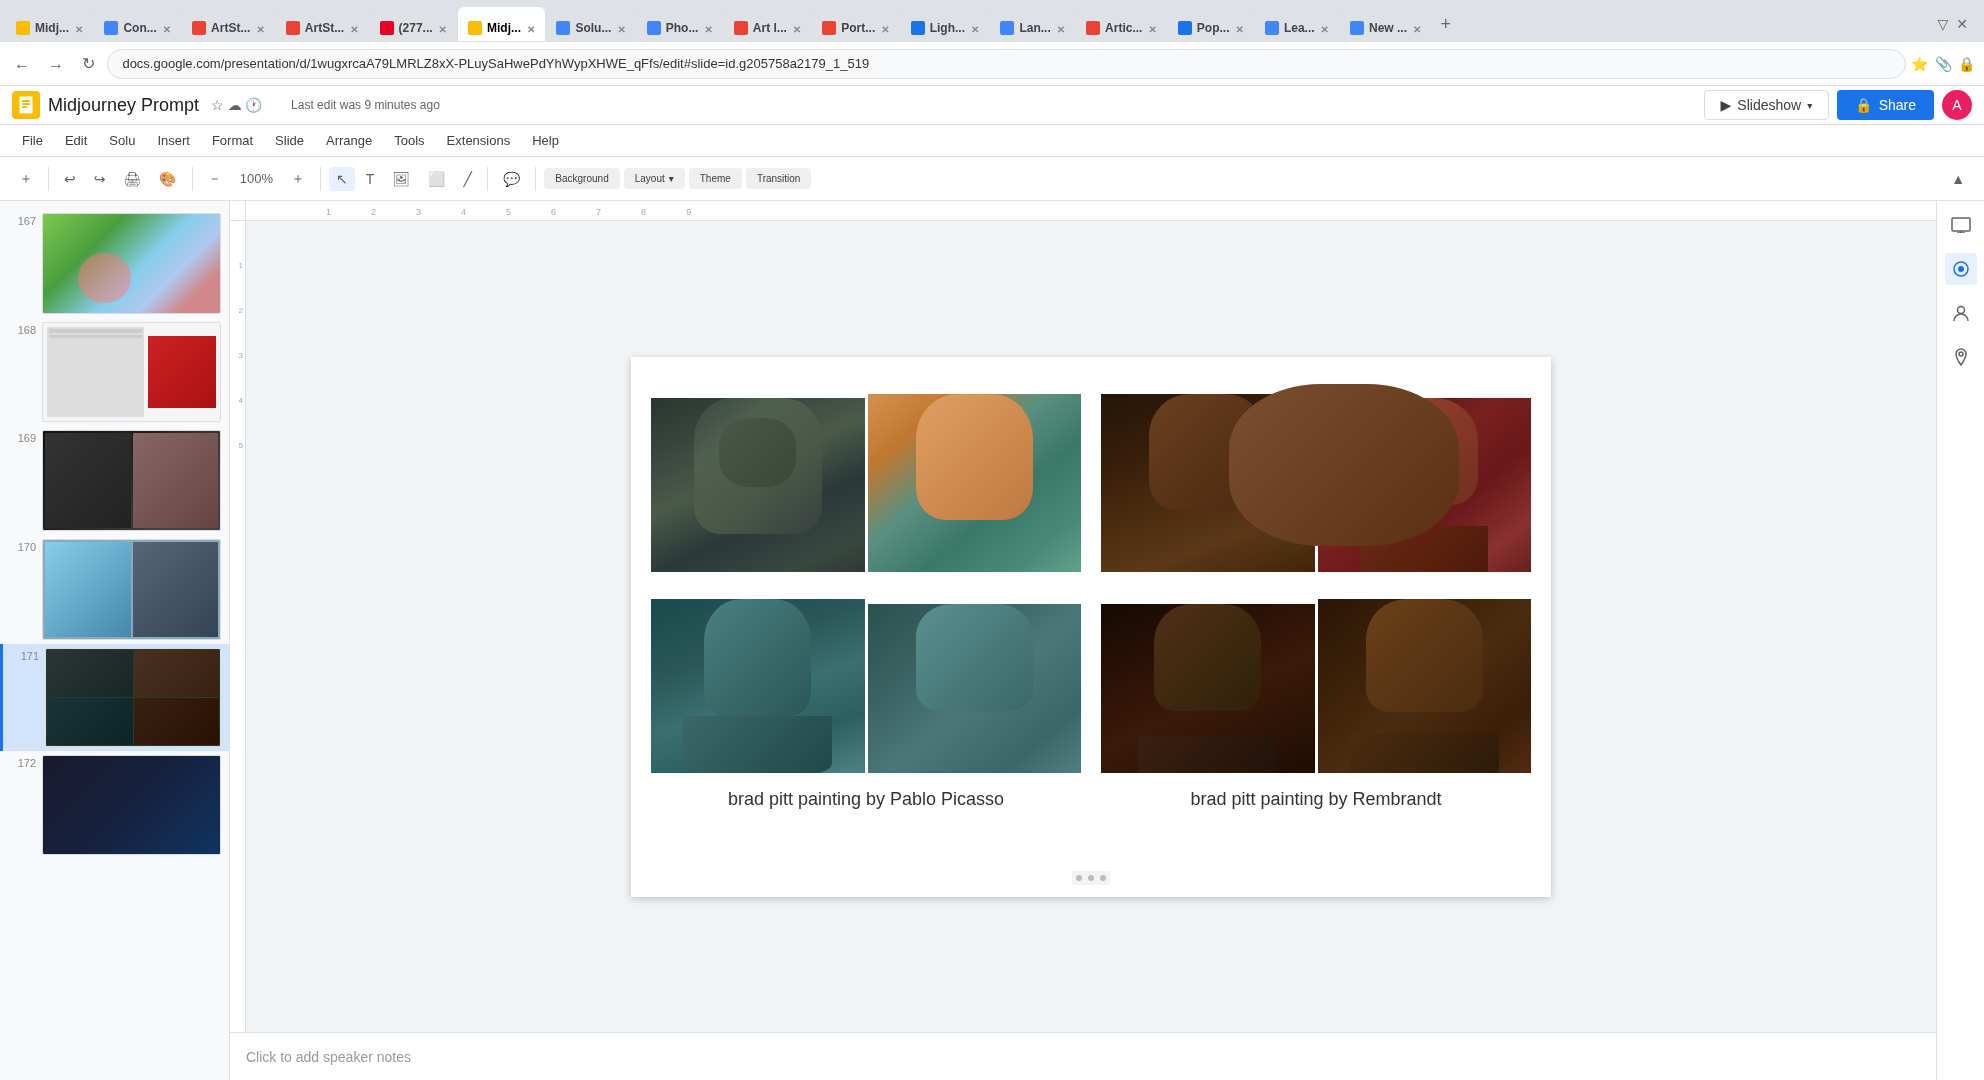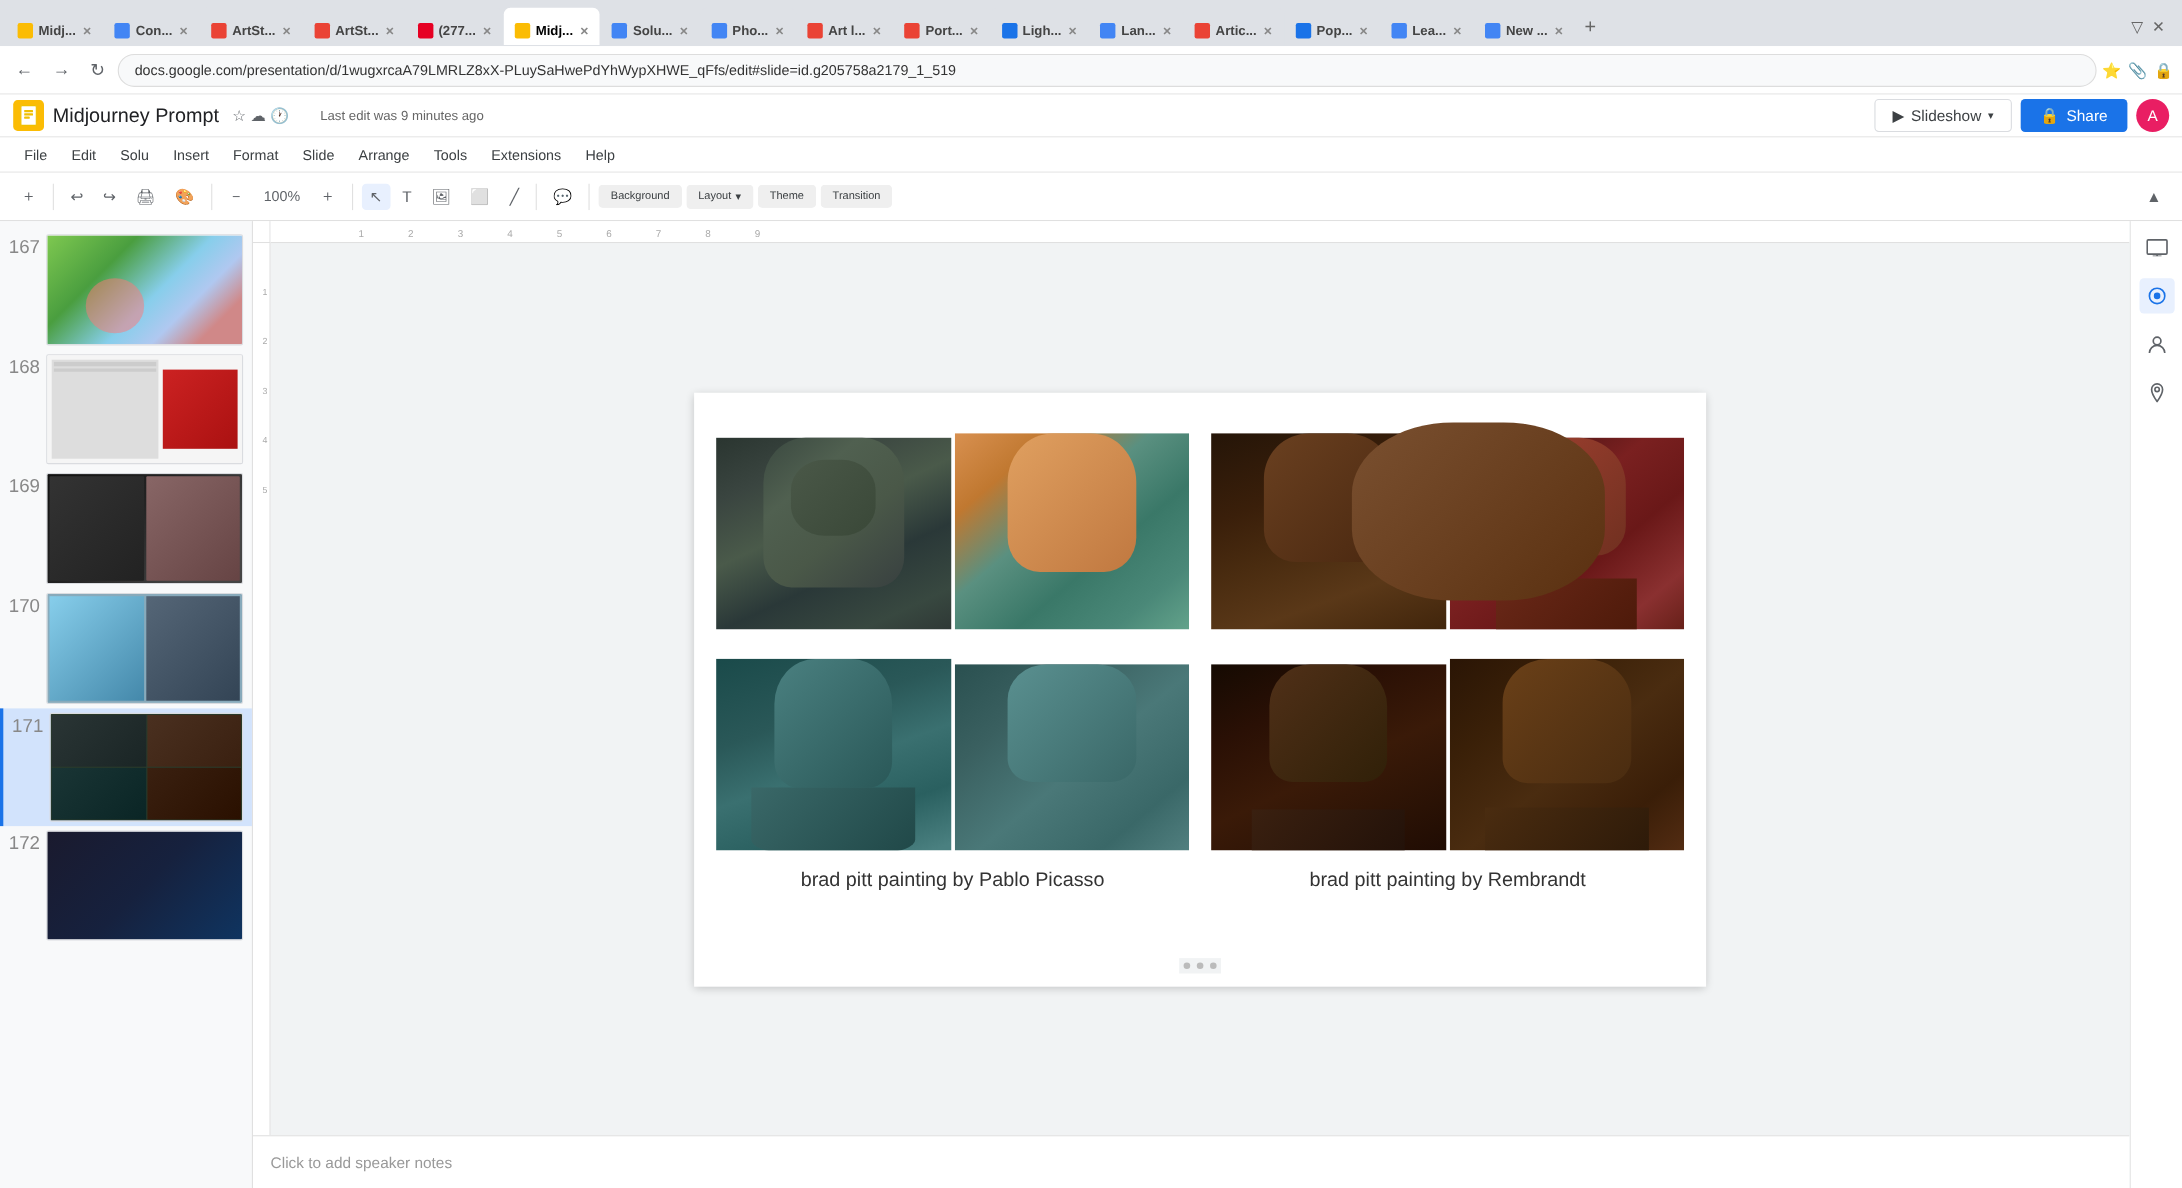--- a/index.html
+++ b/index.html
@@ -52,21 +52,21 @@
 
     
     .right-panel { width: 48px; background: #fff; border-left: 1px solid #e0e0e0; display: flex; flex-direction: column; align-items: center; padding: 8px 0; gap: 12px; }
     .panel-icon { width: 32px; height: 32px; border-radius: 4px; display: flex; align-items: center; justify-content: center; cursor: pointer; color: #5f6368; font-size: 16px; }
     .panel-icon.active { background: #e8f0fe; color: #1a73e8; }
 
     
     .slide-panel { width: 230px; background: #f8f9fa; border-right: 1px solid #e0e0e0; overflow-y: auto; padding: 8px 0; }
     .slide-item { display: flex; align-items: flex-start; padding: 4px 8px; cursor: pointer; gap: 6px; }
     .slide-item.selected { background: #d2e3fc; border-left: 3px solid #1a73e8; }
-    .slide-num { font-size: 17px; color: #888; width: 28px; text-align: right; padding-top: 2px; flex-shrink: 0; }
+    .slide-num { font-size: 11px; color: #888; width: 28px; text-align: right; padding-top: 2px; flex-shrink: 0; }
     .slide-thumb { flex: 1; background: #fff; border: 1px solid #dadce0; border-radius: 2px; overflow: hidden; aspect-ratio: 16/9; }
 
     
     .canvas-area { flex: 1; background: #f1f3f4; display: flex; flex-direction: column; overflow: hidden; position: relative; }
 
     
     .slide-canvas-container { flex: 1; display: flex; align-items: center; justify-content: center; overflow: auto; padding: 20px; }
     .slide-canvas { background: #fff; box-shadow: 0 2px 8px rgba(0,0,0,0.2); width: 920px; height: 540px; position: relative; display: flex; flex-direction: column; align-items: center; justify-content: center; }
 
     

